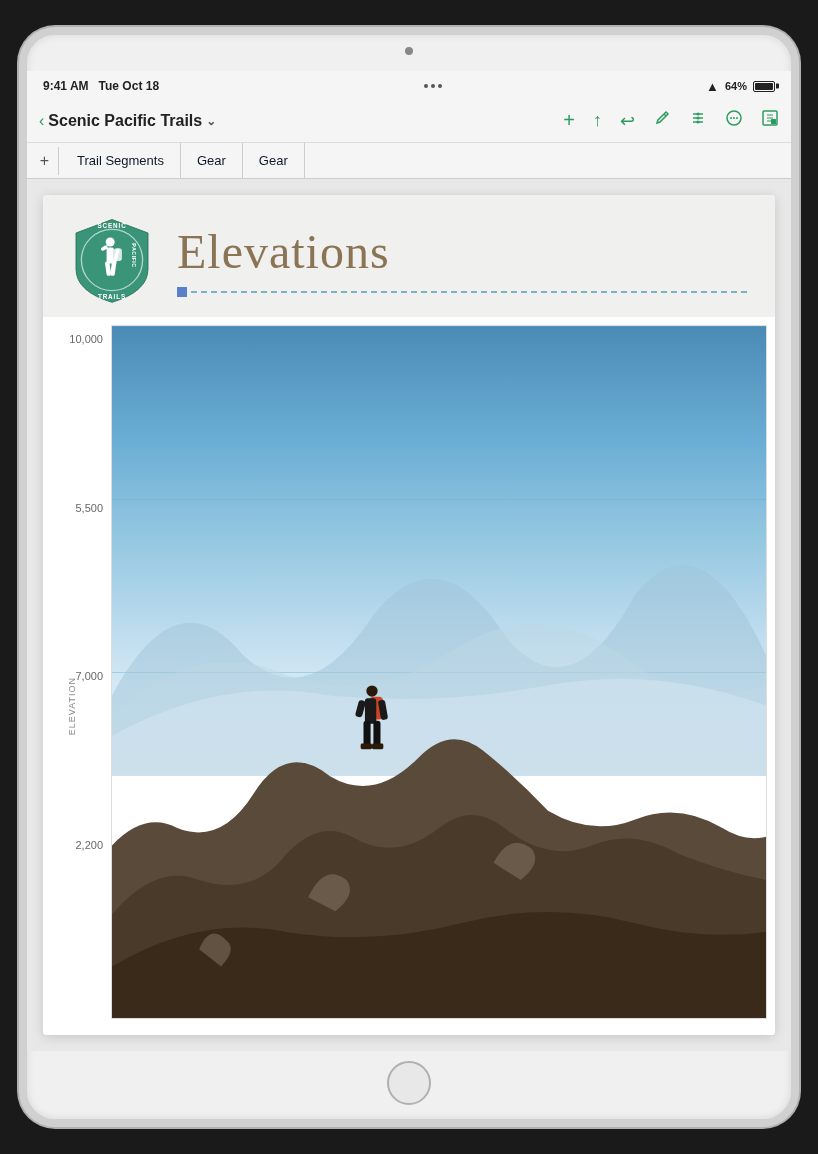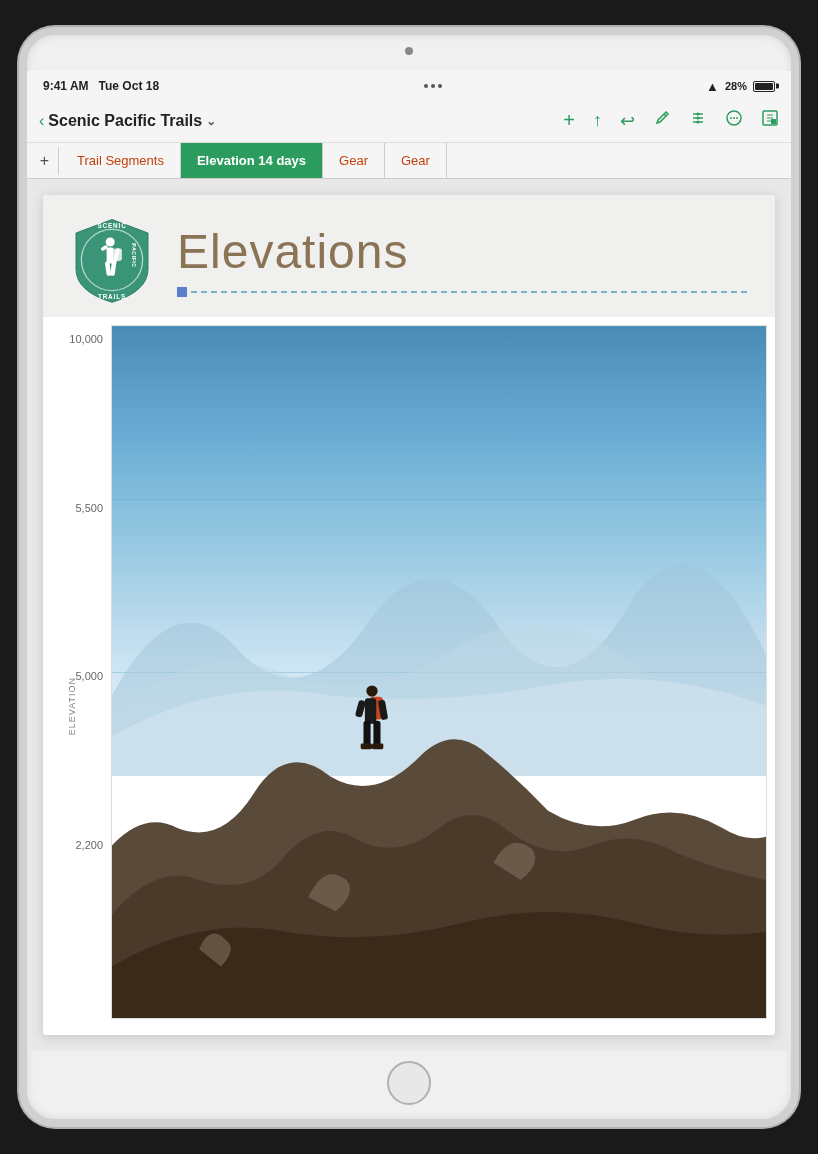--- a/index.html
+++ b/index.html
@@ -199,21 +199,21 @@
       border-right: 1px solid #ccc;
       margin-right: 2px;
     }
 
     .tab {
       padding: 0 16px;
       height: 100%;
       display: flex;
       align-items: center;
       font-size: 13px;
-      color: #c2410c;
+      color: #0f172a;
       cursor: pointer;
       border-right: 1px solid #ccc;
       white-space: nowrap;
     }
 
     .tab.active {
       background: #2c9c5e;
       color: white;
       font-weight: 600;
     }
@@ -255,20 +255,21 @@
       height: 90px;
       flex-shrink: 0;
     }
 
     .elevations-title {
       font-size: 48px;
       font-weight: 400;
       color: #8B7355;
       font-style: normal;
       letter-spacing: 1px;
+      font-family: Liberation Serif, serif;
     }
 
     
     .chart-container {
       flex: 1;
       padding: 8px 8px 16px 8px;
       display: flex;
       background: white;
     }
 
@@ -346,21 +347,21 @@
         &nbsp;
         <span>Tue Oct 18</span>
       </div>
       <div class="status-center">
         <div class="status-dot"></div>
         <div class="status-dot"></div>
         <div class="status-dot"></div>
       </div>
       <div class="status-right">
         <span style="font-size:13px;">▲</span>
-        <span>28%</span>
+        <span>64%</span>
         <div class="battery-icon">
           <div class="battery-fill"></div>
         </div>
       </div>
     </div>
 
     <div class="top-toolbar">
       <div class="back-btn">
         <span>‹</span>
       </div>
@@ -408,23 +409,20 @@
           </svg>
         </span>
       </div>
     </div>
 
     <div class="tabs-bar">
       <div class="tab-add-btn">+</div>
       <div class="tab">
         <span>Trail Segments</span>
       </div>
-      <div class="tab active">
-        <span>Elevation 14 days</span>
-      </div>
       <div class="tab">
         <span>Gear</span>
       </div>
       <div class="tab">
         <span>Gear</span>
       </div>
     </div>
 
     <div class="content-area">
       <div class="sheet-page">
@@ -470,21 +468,21 @@
             </div>
           </div>
         </div>
 
         <div class="chart-container">
 
           <div class="chart-y-axis">
             <div class="y-axis-title">ELEVATION</div>
             <div class="y-label">10,000</div>
             <div class="y-label">5,500</div>
-            <div class="y-label">5,000</div>
+            <div class="y-label">7,000</div>
             <div class="y-label">2,200</div>
             <div class="y-label">&nbsp;</div>
           </div>
 
           <div class="chart-image-area">
 
             <div class="sky-layer"></div>
 
             <div class="grid-line" style="top: 0%;"></div>
             <div class="grid-line" style="top: 25%;"></div>

